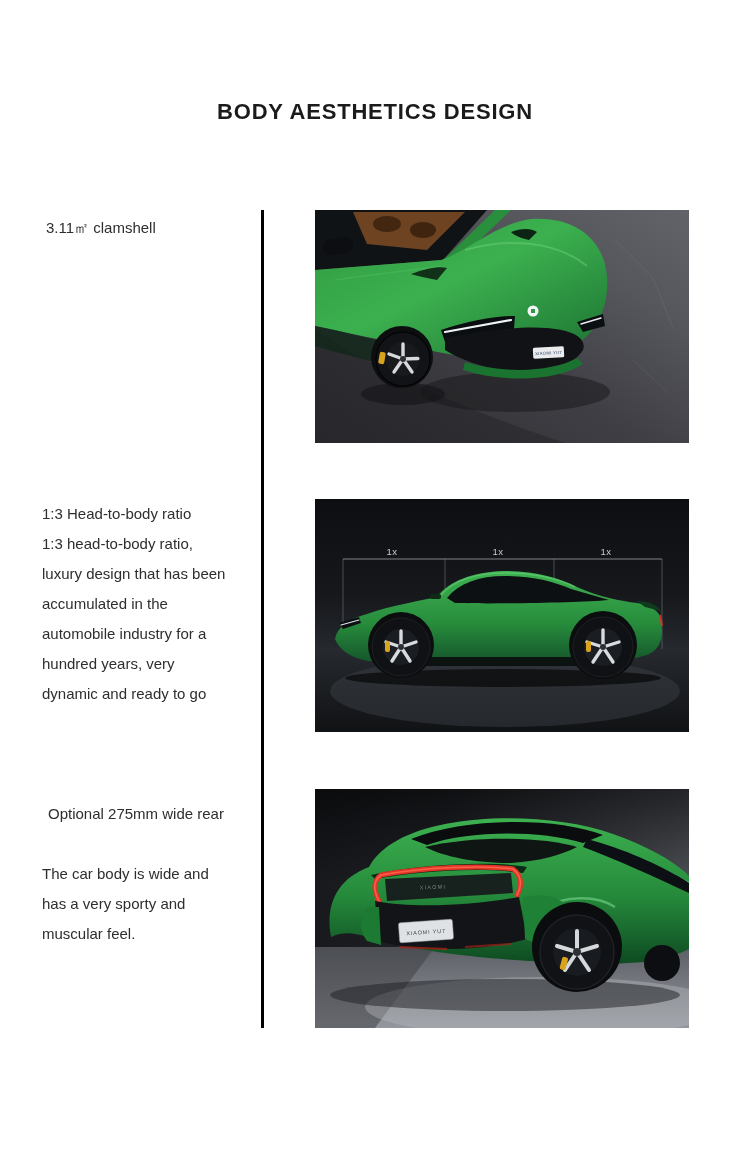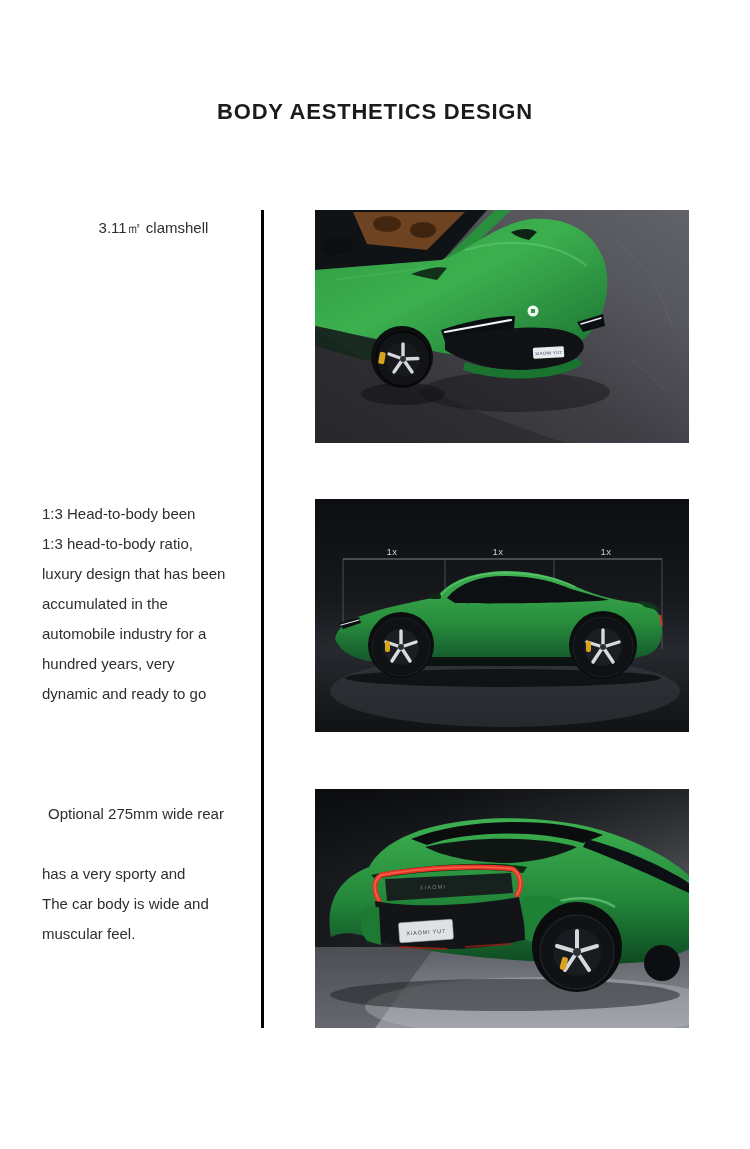--- a/index.html
+++ b/index.html
@@ -7,21 +7,21 @@
     position:relative;width:750px;height:1149px;margin:0 auto;background:#ffffff;
     font-family:"Liberation Sans", sans-serif;overflow:hidden;
   }
   .page-title{
     position:absolute;top:99px;left:0;width:750px;text-align:center;
     font-size:22px;font-weight:bold;letter-spacing:.8px;color:#1b1b1b;margin:0;
   }
   .v-divider{position:absolute;left:261px;top:210px;width:3px;height:818px;background:#000;}
   .text-block{position:absolute;width:215px;margin:0;}
   .text-block .tline{display:block;font-size:15px;line-height:30px;color:#2e2e2e;}
-  .block-hood{left:46px;top:213px;text-align:center;}
+  .block-hood{left:46px;top:213px;}
   .block-ratio{left:42px;top:499px;}
   .block-tire{left:42px;top:793px;}
   .block-tire .para2{margin-top:30px;}
   .imgbox{position:absolute;left:315px;width:374px;}
   .imgbox svg{display:block;width:100%;height:100%;}
   .img-front{top:210px;height:233px;}
   .img-side{top:499px;height:233px;}
   .img-rear{top:789px;height:239px;}
   svg text{font-family:"Liberation Sans", sans-serif;}
 </style>
@@ -32,36 +32,36 @@
 
   <h1 class="page-title">BODY AESTHETICS DESIGN</h1>
 
   <div class="v-divider"></div>
 
   <p class="text-block block-hood">
     <span class="tline">3.11㎡ clamshell</span>
   </p>
 
   <p class="text-block block-ratio">
-    <span class="tline">1:3 Head-to-body been</span>
+    <span class="tline">1:3 Head-to-body ratio</span>
     <span class="tline">1:3 head-to-body ratio,</span>
     <span class="tline">luxury design that has been</span>
     <span class="tline">accumulated in the</span>
     <span class="tline">automobile industry for a</span>
     <span class="tline">hundred years, very</span>
     <span class="tline">dynamic and ready to go</span>
   </p>
 
   <div class="text-block block-tire">
     <p style="margin:6px;">
       <span class="tline">Optional 275mm wide rear</span>
     </p>
     <p class="para2" style="margin:30px 0 0 0;">
+      <span class="tline">The car body is wide and</span>
       <span class="tline">has a very sporty and</span>
-      <span class="tline">The car body is wide and</span>
       <span class="tline">muscular feel.</span>
     </p>
   </div>
 
   <div class="imgbox img-front">
     <svg viewBox="0 0 374 233" preserveAspectRatio="none">
       <defs>
         <linearGradient id="g1bg" x1="0" y1="1" x2="1" y2="0">
           <stop offset="0" stop-color="#2b2b2f"></stop>
             <stop offset="0.45" stop-color="#3f3f45"></stop>

